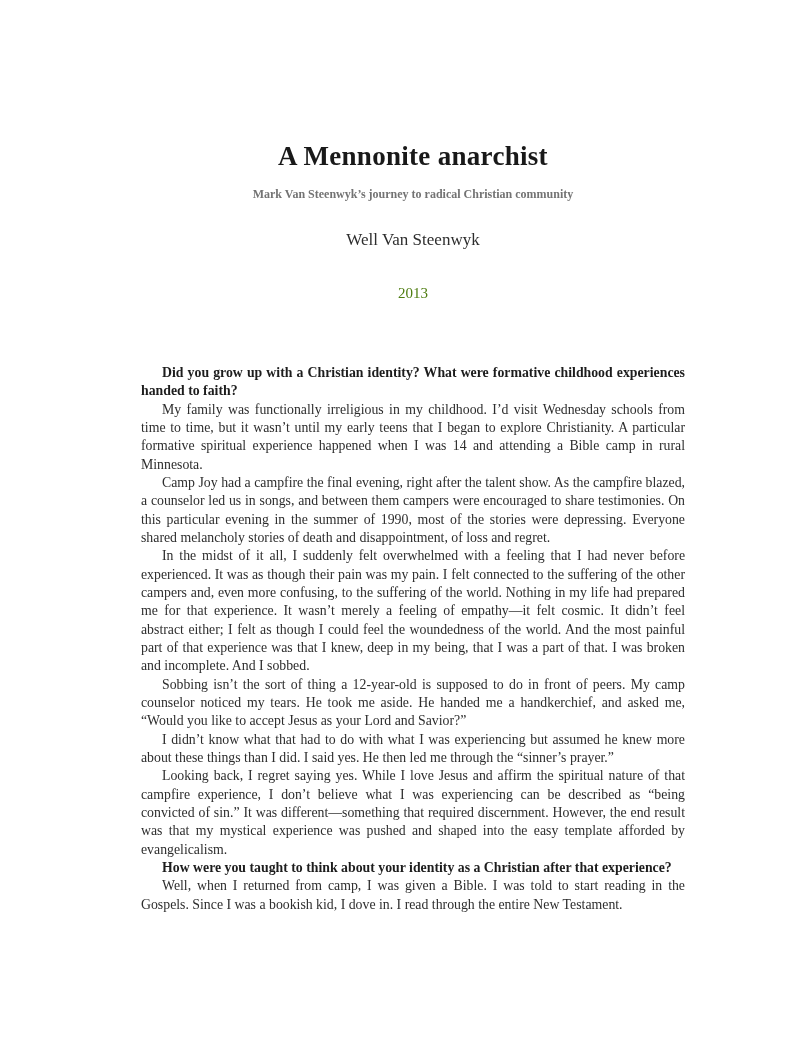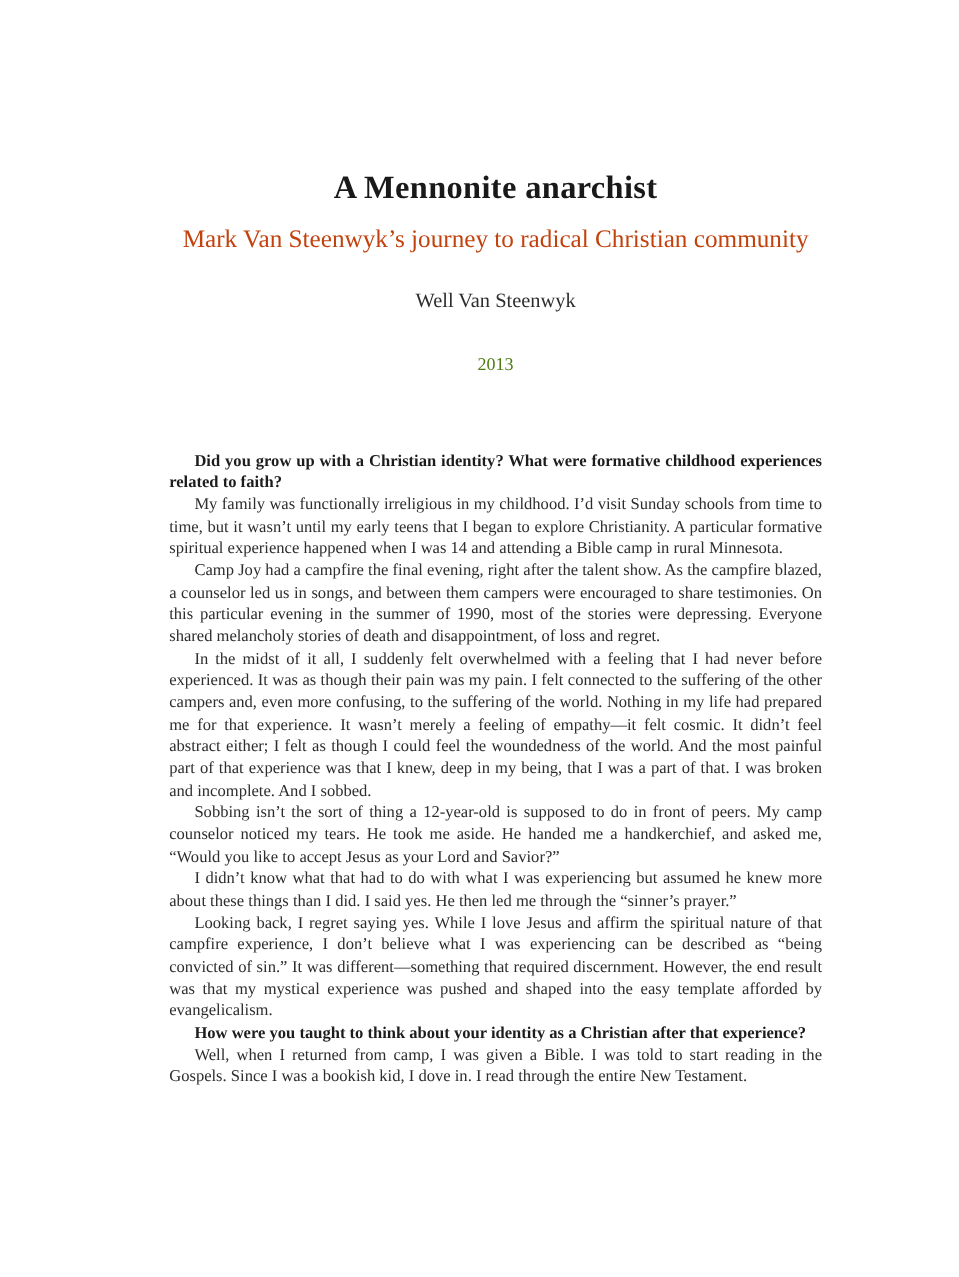--- a/index.html
+++ b/index.html
@@ -28,24 +28,24 @@
   .doc-title {
     margin: 0;
     font-size: 27px;
     line-height: 1.15;
     font-weight: bold;
     color: #191919;
     letter-spacing: 0.3px;
   }
   .doc-subtitle {
     margin: 15px 0 0 0;
-    font-size: 21px;
+    font-size: 12px;
     line-height: 1.2;
-    font-weight: normal;
-    color: #c2410c;
+    font-weight: bold;
+    color: #737373;
   }
   .doc-author {
     margin: 29px 0 0 0;
     font-size: 17px;
     line-height: 1.2;
     font-weight: normal;
     color: #2d2d2d;
   }
   .doc-date {
     margin: 33px 0 0 0;
@@ -76,23 +76,23 @@
 
   <header class="front-matter">
     <h1 class="doc-title">A Mennonite anarchist</h1>
     <h2 class="doc-subtitle">Mark Van Steenwyk’s journey to radical Christian community</h2>
     <p class="doc-author">Well Van Steenwyk</p>
     <p class="doc-date">2013</p>
   </header>
 
   <main class="doc-body">
 
-    <p class="question">Did you grow up with a Christian identity? What were formative childhood experiences related to faith?</p>
+    <p class="question">Did you grow up with a Christian identity? What were formative childhood experiences handed to faith?</p>
 
-    <p class="para">My family was functionally irreligious in my childhood. I’d visit Sunday schools from time to time, but it wasn’t until my early teens that I began to explore Christianity. A particular formative spiritual experience happened when I was 14 and attending a Bible camp in rural Minnesota.</p>
+    <p class="para">My family was functionally irreligious in my childhood. I’d visit Wednesday schools from time to time, but it wasn’t until my early teens that I began to explore Christianity. A particular formative spiritual experience happened when I was 14 and attending a Bible camp in rural Minnesota.</p>
 
     <p class="para">Camp Joy had a campfire the final evening, right after the talent show. As the campfire blazed, a counselor led us in songs, and between them campers were encouraged to share testimonies. On this particular evening in the summer of 1990, most of the stories were depressing. Everyone shared melancholy stories of death and disappointment, of loss and regret.</p>
 
     <p class="para">In the midst of it all, I suddenly felt overwhelmed with a feeling that I had never before experienced. It was as though their pain was my pain. I felt connected to the suffering of the other campers and, even more confusing, to the suffering of the world. Nothing in my life had prepared me for that experience. It wasn’t merely a feeling of empathy—it felt cosmic. It didn’t feel abstract either; I felt as though I could feel the woundedness of the world. And the most painful part of that experience was that I knew, deep in my being, that I was a part of that. I was broken and incomplete. And I sobbed.</p>
 
     <p class="para">Sobbing isn’t the sort of thing a 12-year-old is supposed to do in front of peers. My camp counselor noticed my tears. He took me aside. He handed me a handkerchief, and asked me, “Would you like to accept Jesus as your Lord and Savior?”</p>
 
     <p class="para">I didn’t know what that had to do with what I was experiencing but assumed he knew more about these things than I did. I said yes. He then led me through the “sinner’s prayer.”</p>
 
     <p class="para">Looking back, I regret saying yes. While I love Jesus and affirm the spiritual nature of that campfire experience, I don’t believe what I was experiencing can be described as “being convicted of sin.” It was different—something that required discernment. However, the end result was that my mystical experience was pushed and shaped into the easy template afforded by evangelicalism.</p>

